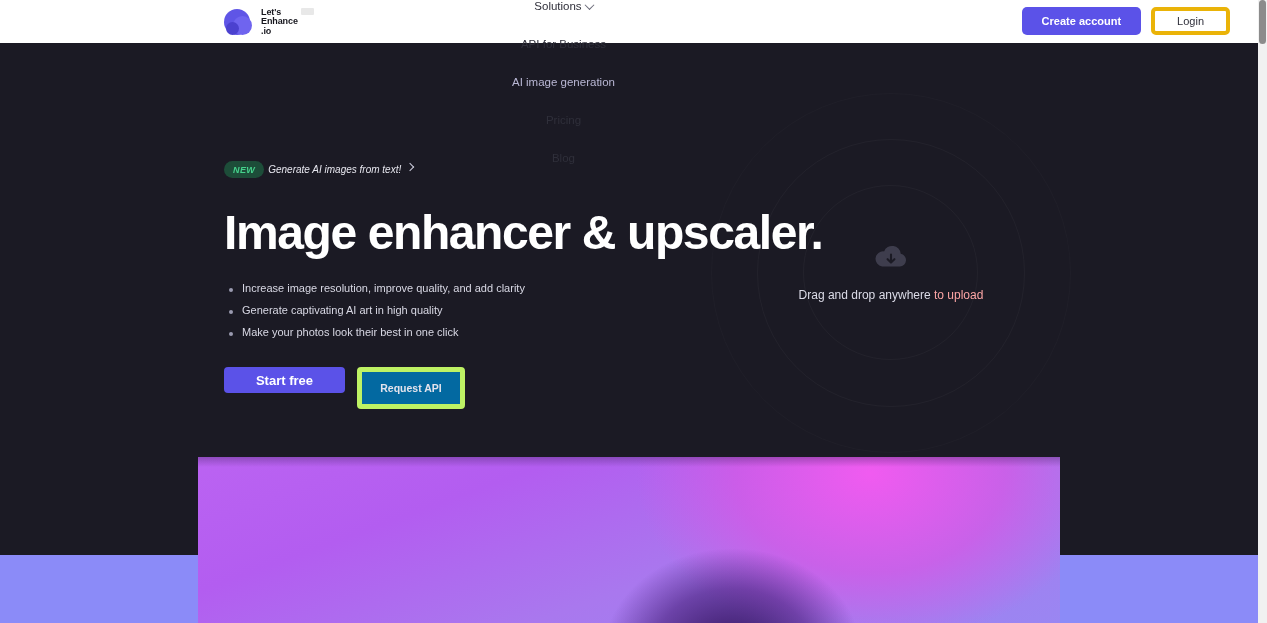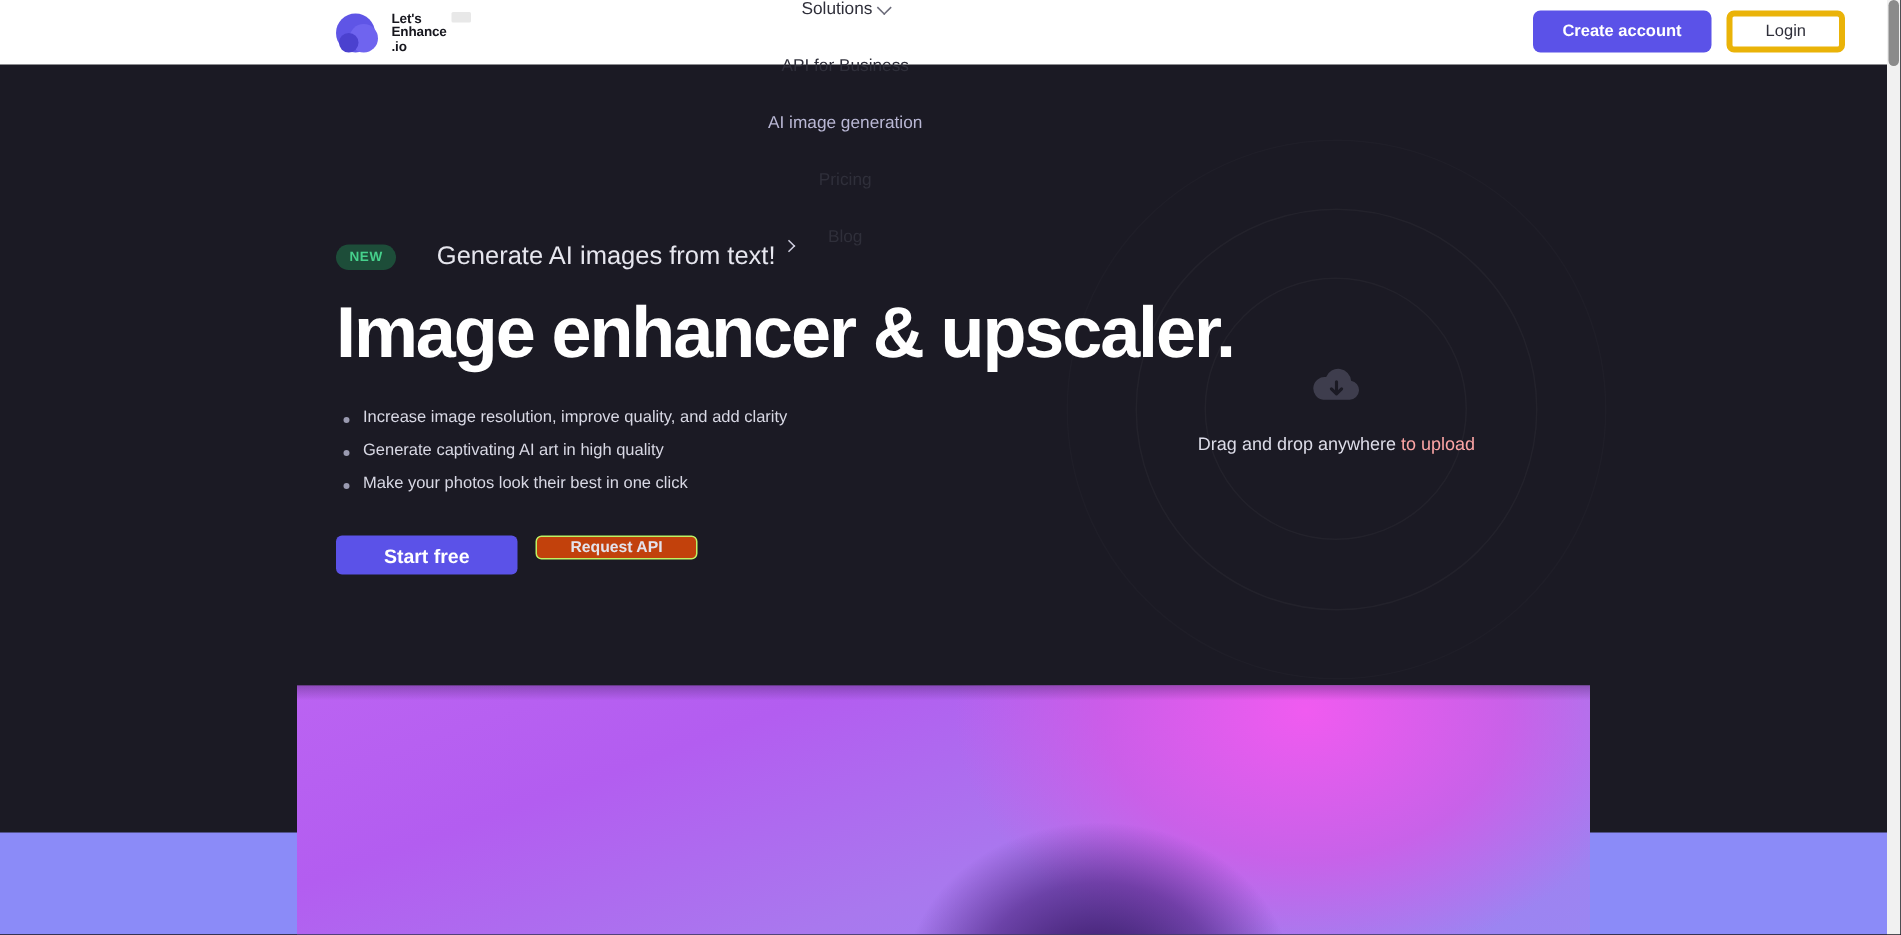--- a/index.html
+++ b/index.html
@@ -109,31 +109,31 @@
     border:1px solid rgba(255,255,255,0.035);
   }
   .ring-outer { width:268px; height:268px; left:757px; top:96px; }
   .ring-inner { width:175px; height:175px; left:803px; top:142px; }
   .ring-wide  { width:360px; height:360px; left:711px; top:50px;
                 border-color:rgba(255,255,255,0.018); }
 
   .hero-left { position:absolute; left:224px; top:118px; width:520px; }
 
   .badge-row {
-    display:flex; align-items:center; gap:27px; margin-bottom:17px;
+    display:flex; align-items:center; gap:4px; margin-bottom:30px;font-style:italic;
   }
   .badge-new {
     display:inline-flex; align-items:center; justify-content:center;
     height:17px; padding:0 9px; border-radius:9px;
     background:#1d4d39; color:#46d18c;
     font-size:9px; font-weight:bold; letter-spacing:0.4px;
   }
   .badge-link {
     display:flex; gap:6px;
-    font-size:17px; color:#e6e6ee; text-decoration:none; white-space:nowrap;
+    font-size:10px; color:#e6e6ee; text-decoration:none; white-space:nowrap;
   }
   .badge-chev {
     display:inline-block; width:6px; height:6px;
     border-right:1.4px solid #cfcfe0; border-top:1.4px solid #cfcfe0;
     transform:rotate(45deg);
   }
 
   .hero-title {
     font-size:48px; line-height:1.05; font-weight:bold; color:#ffffff;
     letter-spacing:-1.4px; margin-bottom:23px; white-space:nowrap;
@@ -151,22 +151,22 @@
 
   .cta-row { display:flex; gap:12px; }
   .btn-start {
     width:121px; height:26px; border:none; border-radius:4px;
     background:#5b52e8; color:#fff;
     font-size:13px; font-weight:bold;
     font-family:"Liberation Sans", sans-serif; cursor:pointer;
     display:flex; align-items:center; justify-content:center;
   }
   .btn-api {
-    width:108px; height:16px; border:1px solid #bef264; border-radius:4px;
-    background:#c2410c; color:#e3e3ec;
+    width:108px; height:42px; border:5px solid #bef264; border-radius:4px;
+    background:#0369a1; color:#e3e3ec;
     font-size:10.5px; font-weight:bold;
     font-family:"Liberation Sans", sans-serif; cursor:pointer;
     display:flex; align-items:center; justify-content:center;
   }
 
   
   .dropzone {
     position:absolute; left:757px; top:96px; width:268px; height:268px;
     display:flex; flex-direction:column; align-items:center; justify-content:center;
     cursor:pointer;

